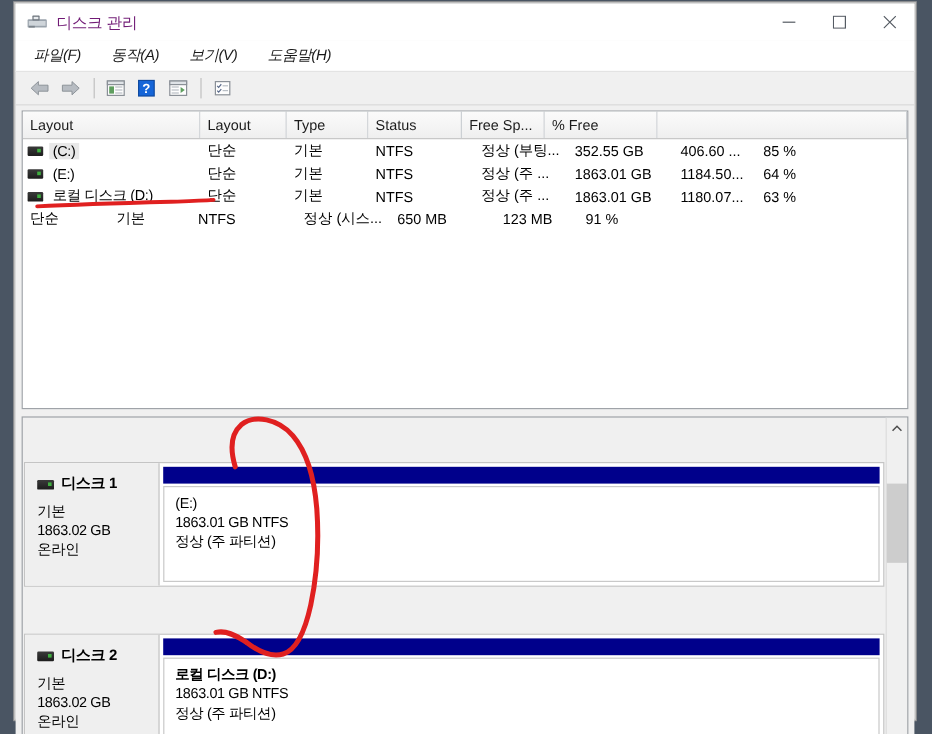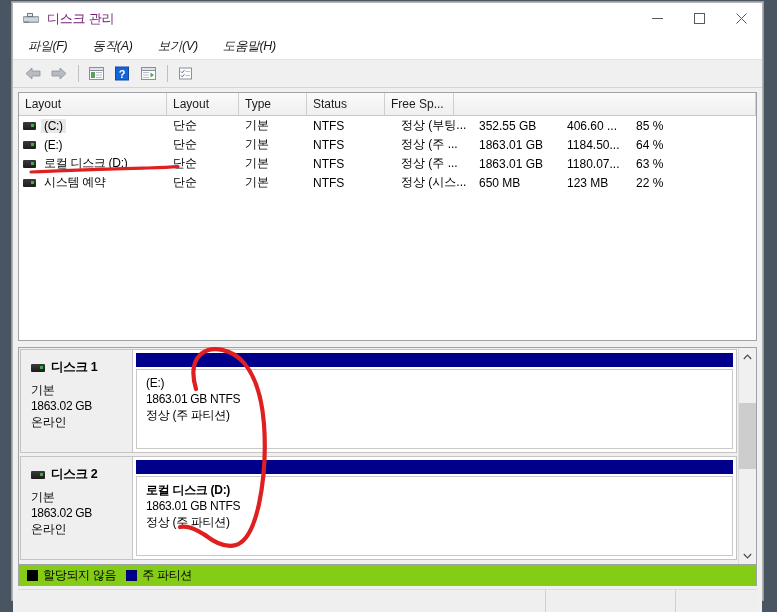--- a/index.html
+++ b/index.html
@@ -71,21 +71,21 @@
   .vol-icon::after{content:"";position:absolute;right:2px;top:2px;width:3px;height:3px;background:#3fae3f;}
   .vol-name{padding:0 3px;letter-spacing:-0.3px;}
   .vol-row.selected .vol-name{background:#e8e8e8;}
   
   .disk-pane{
     flex:1;margin-top:6px;margin-bottom:0;background:#f0f0f0;
     border:1px solid #9fa3a8;box-sizing:border-box;
     display:flex;overflow:hidden;position:relative;
   }
   .disk-scroll-area{flex:1;display:flex;flex-direction:column;overflow:hidden;padding:1px;}
-  .disk-block{display:flex;flex:0 0 104px;border:1px solid #c4c4c4;background:#fff;margin-bottom:3px;box-sizing:border-box;}
+  .disk-block{display:flex;flex:0 0 104px;border:1px solid #c4c4c4;background:#fff;margin-bottom:3px;box-sizing:border-box;margin-top:36px;}
   .disk-info{
     flex:0 0 112px;background:#efefef;border-right:1px solid #c4c4c4;
     padding:9px 0 0 10px;box-sizing:border-box;
   }
   .disk-title{display:flex;align-items:center;margin-bottom:6px;}
   .disk-icon{width:14px;height:8px;flex:0 0 14px;margin-right:6px;position:relative;background:linear-gradient(#3a3a3a,#1c1c1c);border-radius:1px;}
   .disk-icon::after{content:"";position:absolute;right:2px;top:2px;width:3px;height:3px;background:#3fae3f;}
   .disk-title-text{font-size:12.5px;font-weight:bold;color:#000;letter-spacing:-0.3px;}
   .disk-meta{font-size:12px;color:#000;line-height:16px;letter-spacing:-0.3px;}
   .disk-graph{flex:1;padding:3px;box-sizing:border-box;display:flex;flex-direction:column;}
@@ -218,20 +218,21 @@
 
   <div class="content">
 
     <div class="vol-pane">
       <div class="vol-header">
         <div class="vh-cell" style="width:148px">Layout</div>
         <div class="vh-cell" style="width:72px">Layout</div>
         <div class="vh-cell" style="width:68px">Type</div>
         <div class="vh-cell" style="width:78px">Status</div>
         <div class="vh-cell" style="width:69px">Free Sp...</div>
+        <div class="vh-cell" style="width:94px">% Free</div>
         <div class="vh-cell" style="flex:1"></div>
       </div>
       <div class="vol-rows">
 
         <div class="vol-row selected">
           <div class="vr-cell vol" style="width:148px">
             <span class="vol-icon"></span>
             <span class="vol-name">(C:)</span>
           </div>
           <div class="vr-cell" style="width:72px">단순</div>
@@ -265,31 +266,27 @@
           <div class="vr-cell" style="width:72px">단순</div>
           <div class="vr-cell" style="width:68px">기본</div>
           <div class="vr-cell" style="width:88px">NTFS</div>
           <div class="vr-cell" style="width:78px">정상 (주 ...</div>
           <div class="vr-cell" style="width:88px">1863.01 GB</div>
           <div class="vr-cell" style="width:69px">1180.07...</div>
           <div class="vr-cell" style="width:94px">63 %</div>
         </div>
 
         <div class="vol-row">
-          <div class="vr-cell vol" style="width:148px">
-            <span class="vol-icon"></span>
-            <span class="vol-name">시스템 예약</span>
-          </div>
           <div class="vr-cell" style="width:72px">단순</div>
           <div class="vr-cell" style="width:68px">기본</div>
           <div class="vr-cell" style="width:88px">NTFS</div>
           <div class="vr-cell" style="width:78px">정상 (시스...</div>
           <div class="vr-cell" style="width:88px">650 MB</div>
           <div class="vr-cell" style="width:69px">123 MB</div>
-          <div class="vr-cell" style="width:94px">22 %</div>
+          <div class="vr-cell" style="width:94px">91 %</div>
         </div>
 
       </div>
     </div>
 
     <div class="disk-pane">
       <div class="disk-scroll-area">
 
         <div class="disk-block">
           <div class="disk-info">

